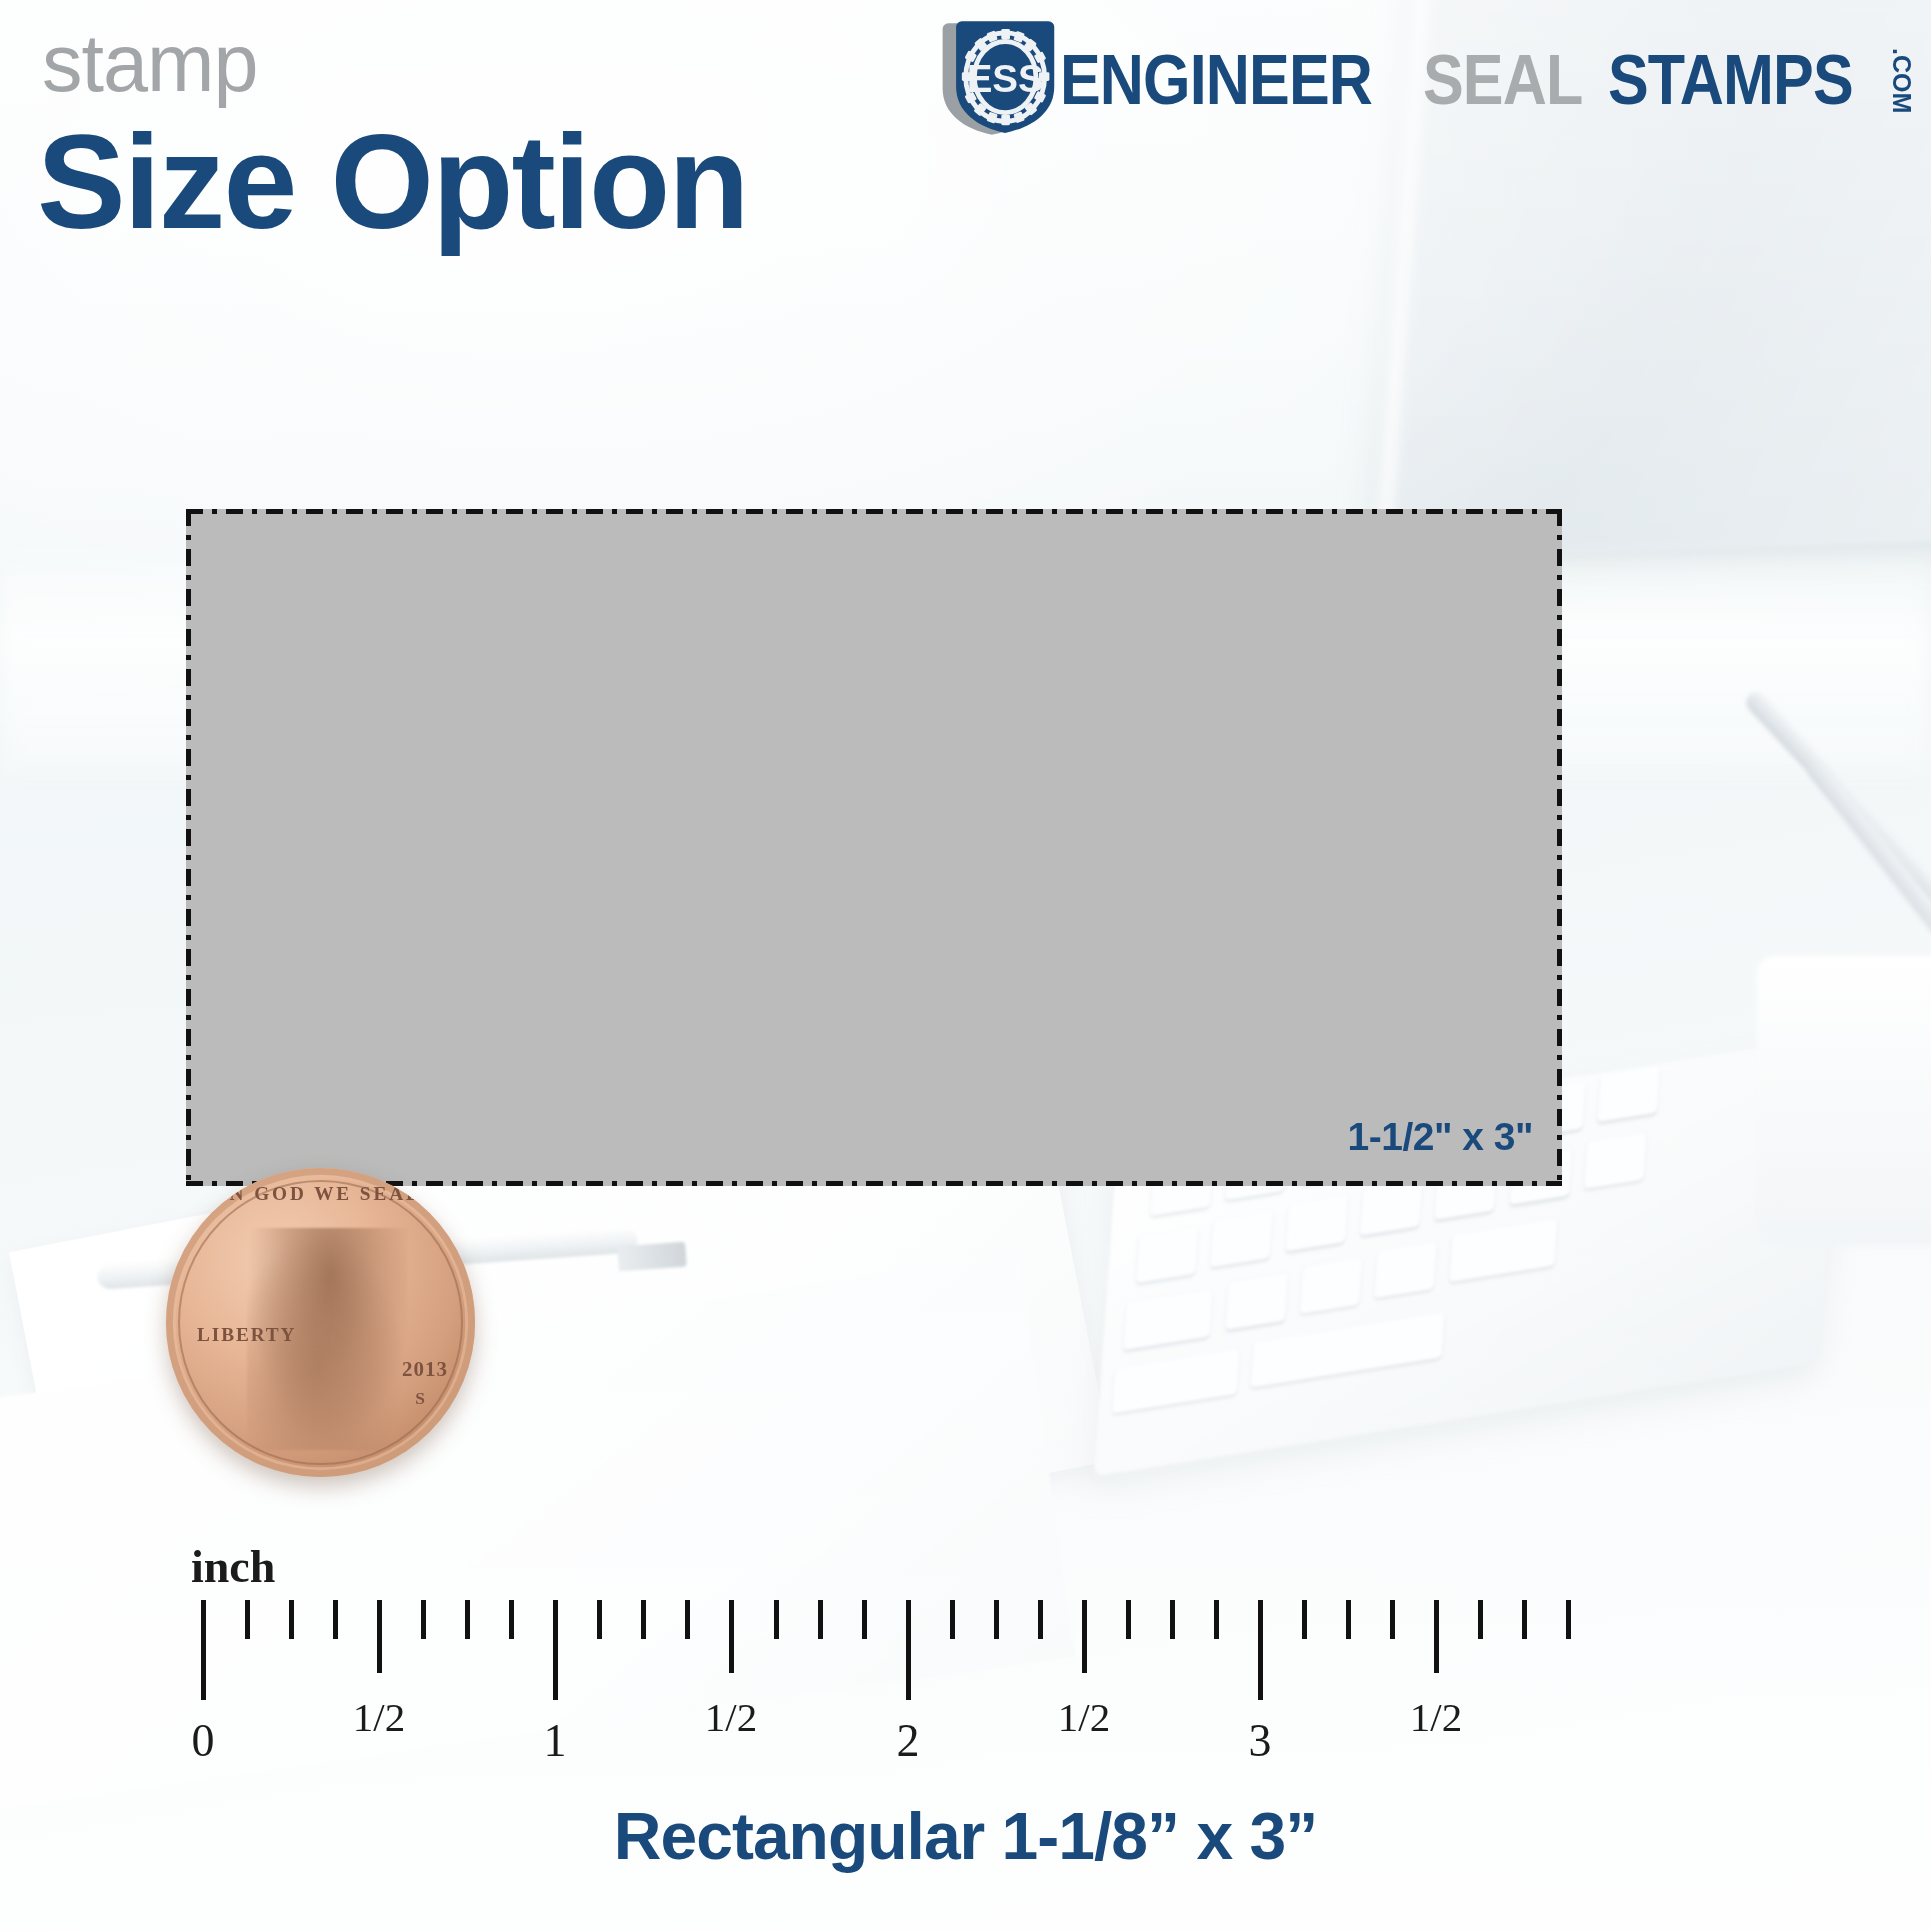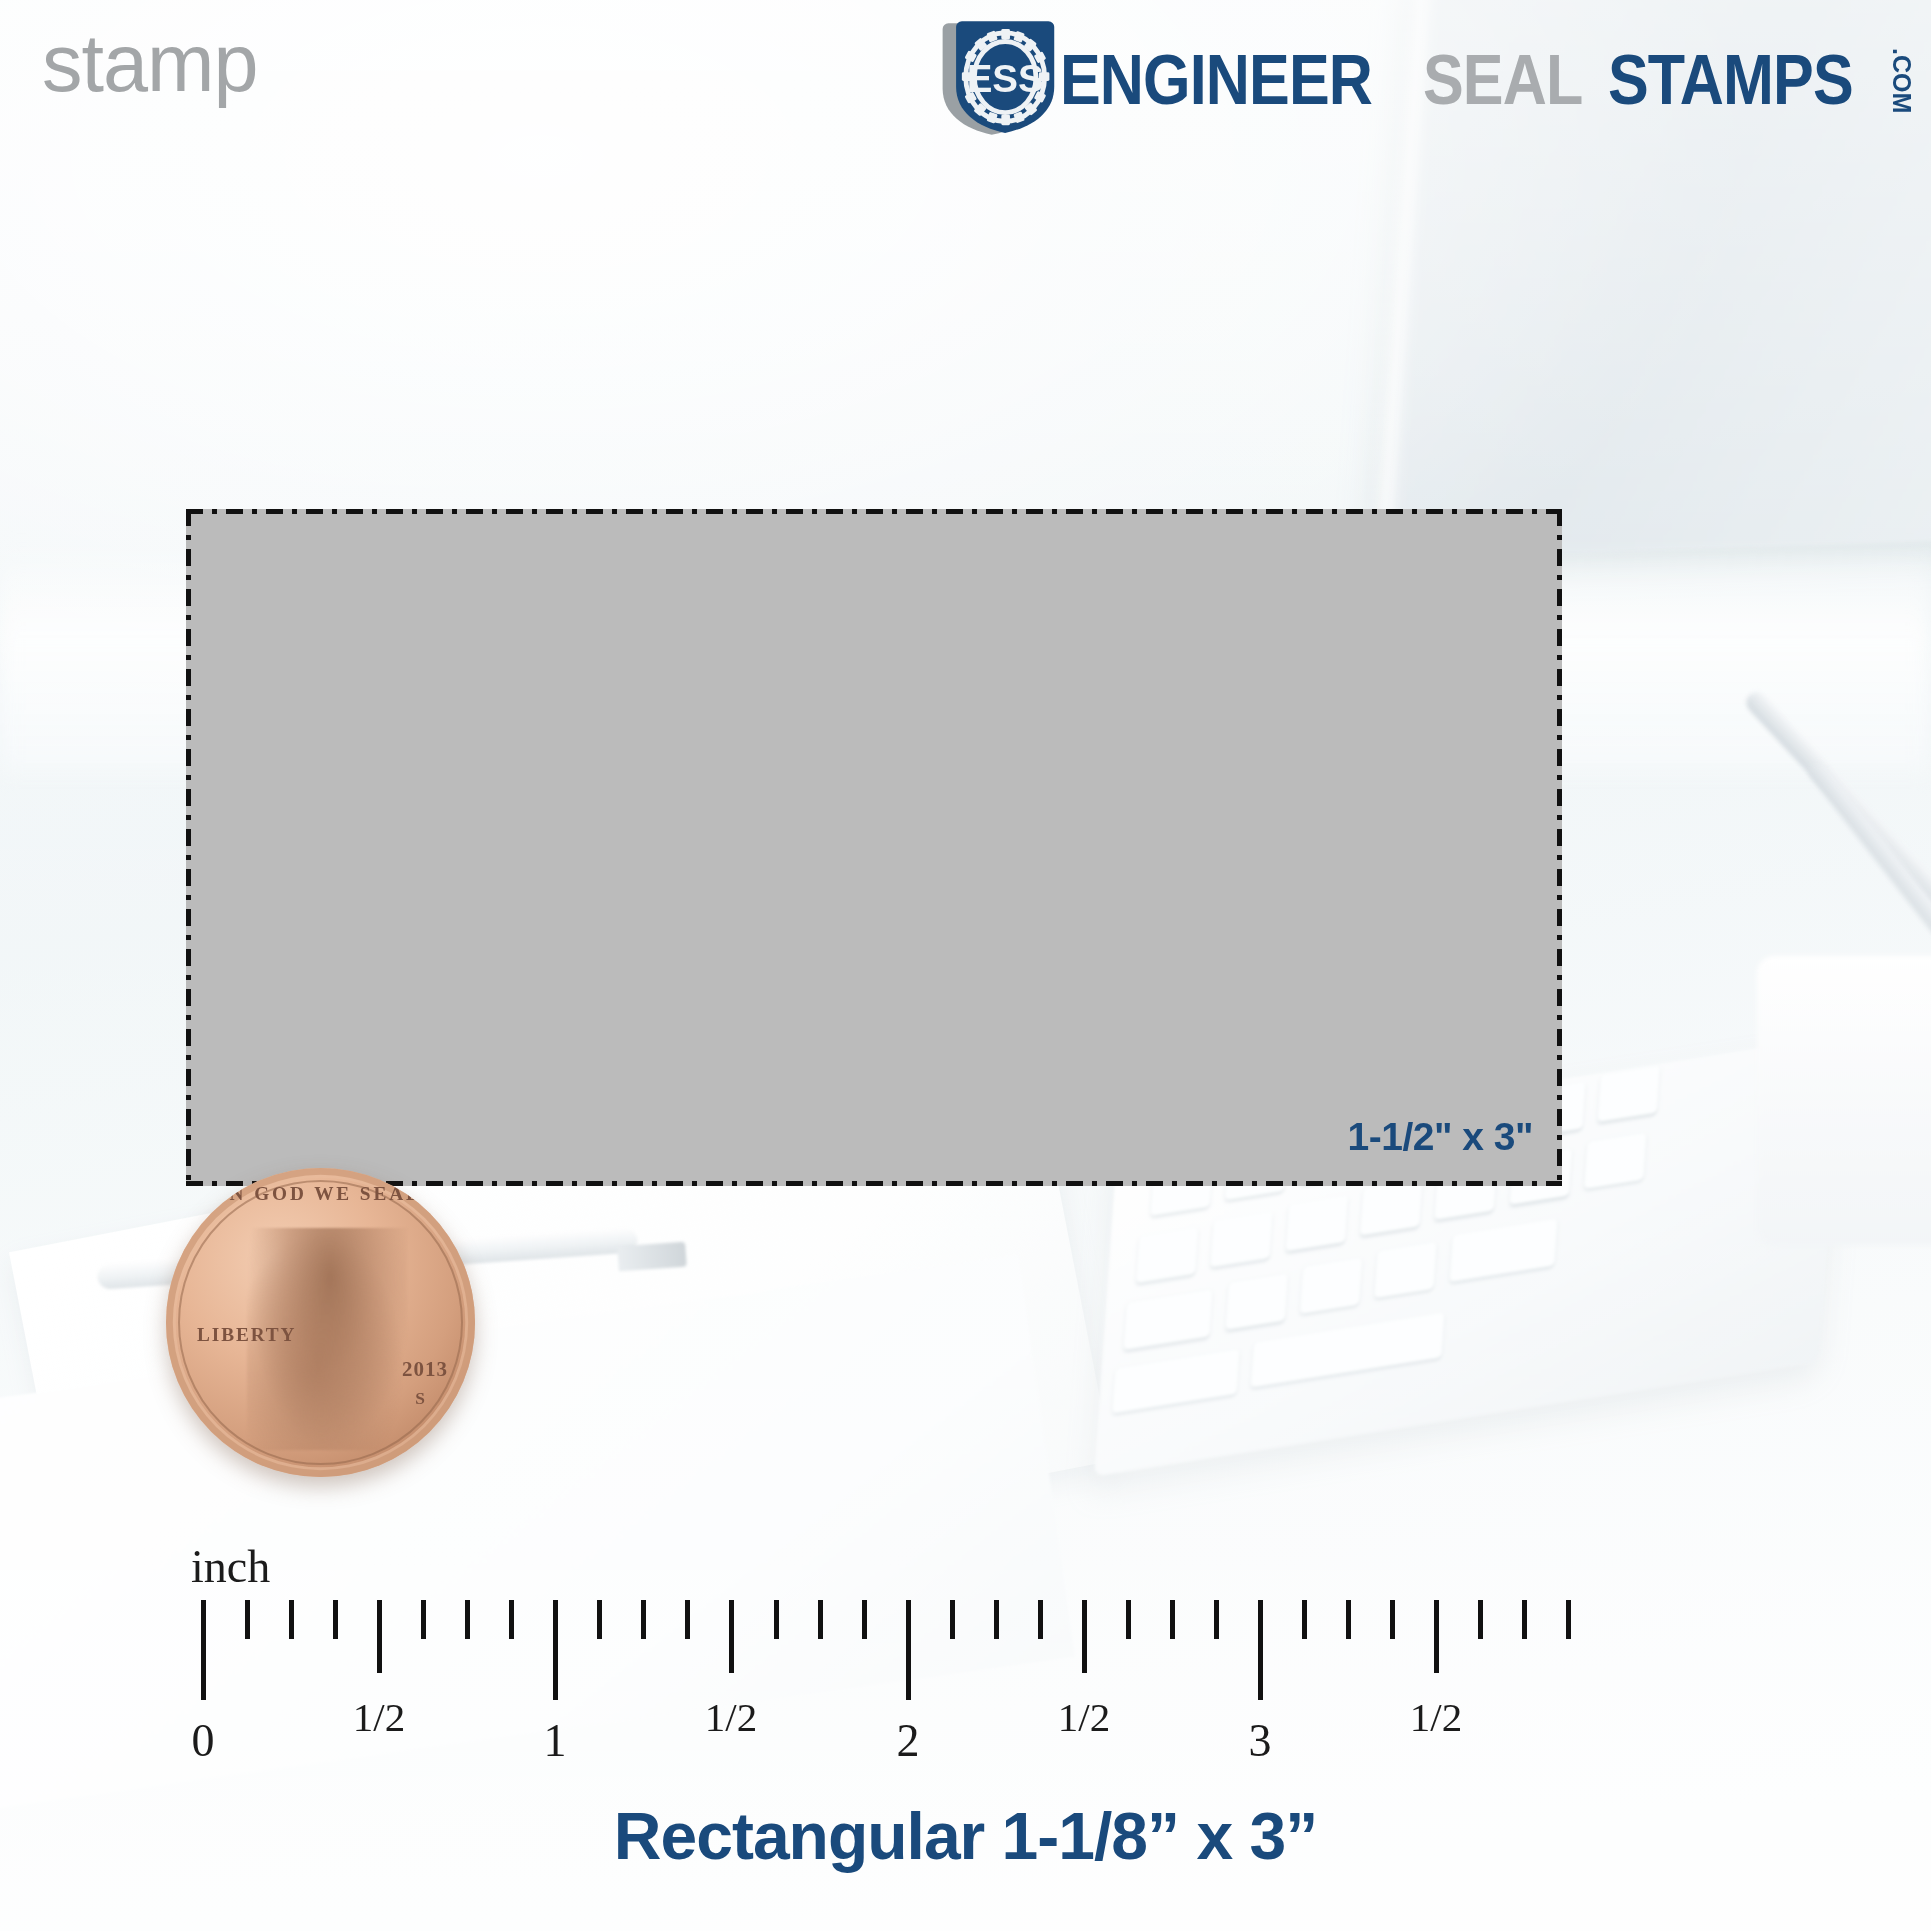--- a/index.html
+++ b/index.html
@@ -194,21 +194,21 @@
     letter-spacing:2.9px;
   }
   .penny-liberty{left:31px;top:156px;font-size:19.3px;letter-spacing:1.9px;}
   .penny-year{right:27px;top:189px;font-size:21px;letter-spacing:1px;}
   .penny-mint{right:50px;top:220px;font-size:17.4px;}
 
   
   .ruler{position:absolute;left:0;top:1540px;width:1931px;height:251px;}
   .ruler-label{
     position:absolute;left:191px;top:0px;
-    font-size:46px;color:#1b1b1b;font-weight:400;
+    font-size:46px;color:#1b1b1b;font-weight:700;
     font-family:"Liberation Serif", serif;
   }
   .tick{position:absolute;background:#111;width:4.8px;}
   .tick.major{height:100px;top:60px;}
   .tick.half{height:73px;top:60px;}
   .tick.minor{height:39px;top:60px;}
   .num{
     position:absolute;font-size:46px;color:#1b1b1b;
     font-family:"Liberation Serif", serif;
     transform:translateX(-50%);white-space:nowrap;
@@ -263,20 +263,21 @@
     <div class="bg-pen"></div>
     <div class="bg-pen-tip"></div>
     <div class="bg-pencil-a"></div>
     <div class="bg-pencil-b"></div>
     <div class="bg-cup"></div>
     <div class="bg-glow"></div>
     <div class="bg-wash"></div>
   </div>
 
   <div class="stamp-word">stamp</div>
+  <div class="page-title">Size Option</div>
 
   <div class="logo">
     <div class="logo-emblem">
       <svg viewBox="0 0 132 128" width="127" height="124" aria-hidden="true">
         <path d="M16 6 H106 a6 6 0 0 1 6 6 V74 c0 26 -22 42 -51 48 C32 116 10 100 10 74 V12 a6 6 0 0 1 6 -6 Z" fill="#9aa0a4"></path>
         <path d="M30 4 H120 a6 6 0 0 1 6 6 V72 c0 26 -22 42 -51 48 C46 114 24 98 24 72 V10 a6 6 0 0 1 6 -6 Z" fill="#1a4a7c"></path>
         <g fill="none" stroke="#eef2f5" stroke-width="5">
           <ellipse cx="75" cy="62" rx="41" ry="46"></ellipse>
           <ellipse cx="75" cy="62" rx="32" ry="37"></ellipse>
         </g>

